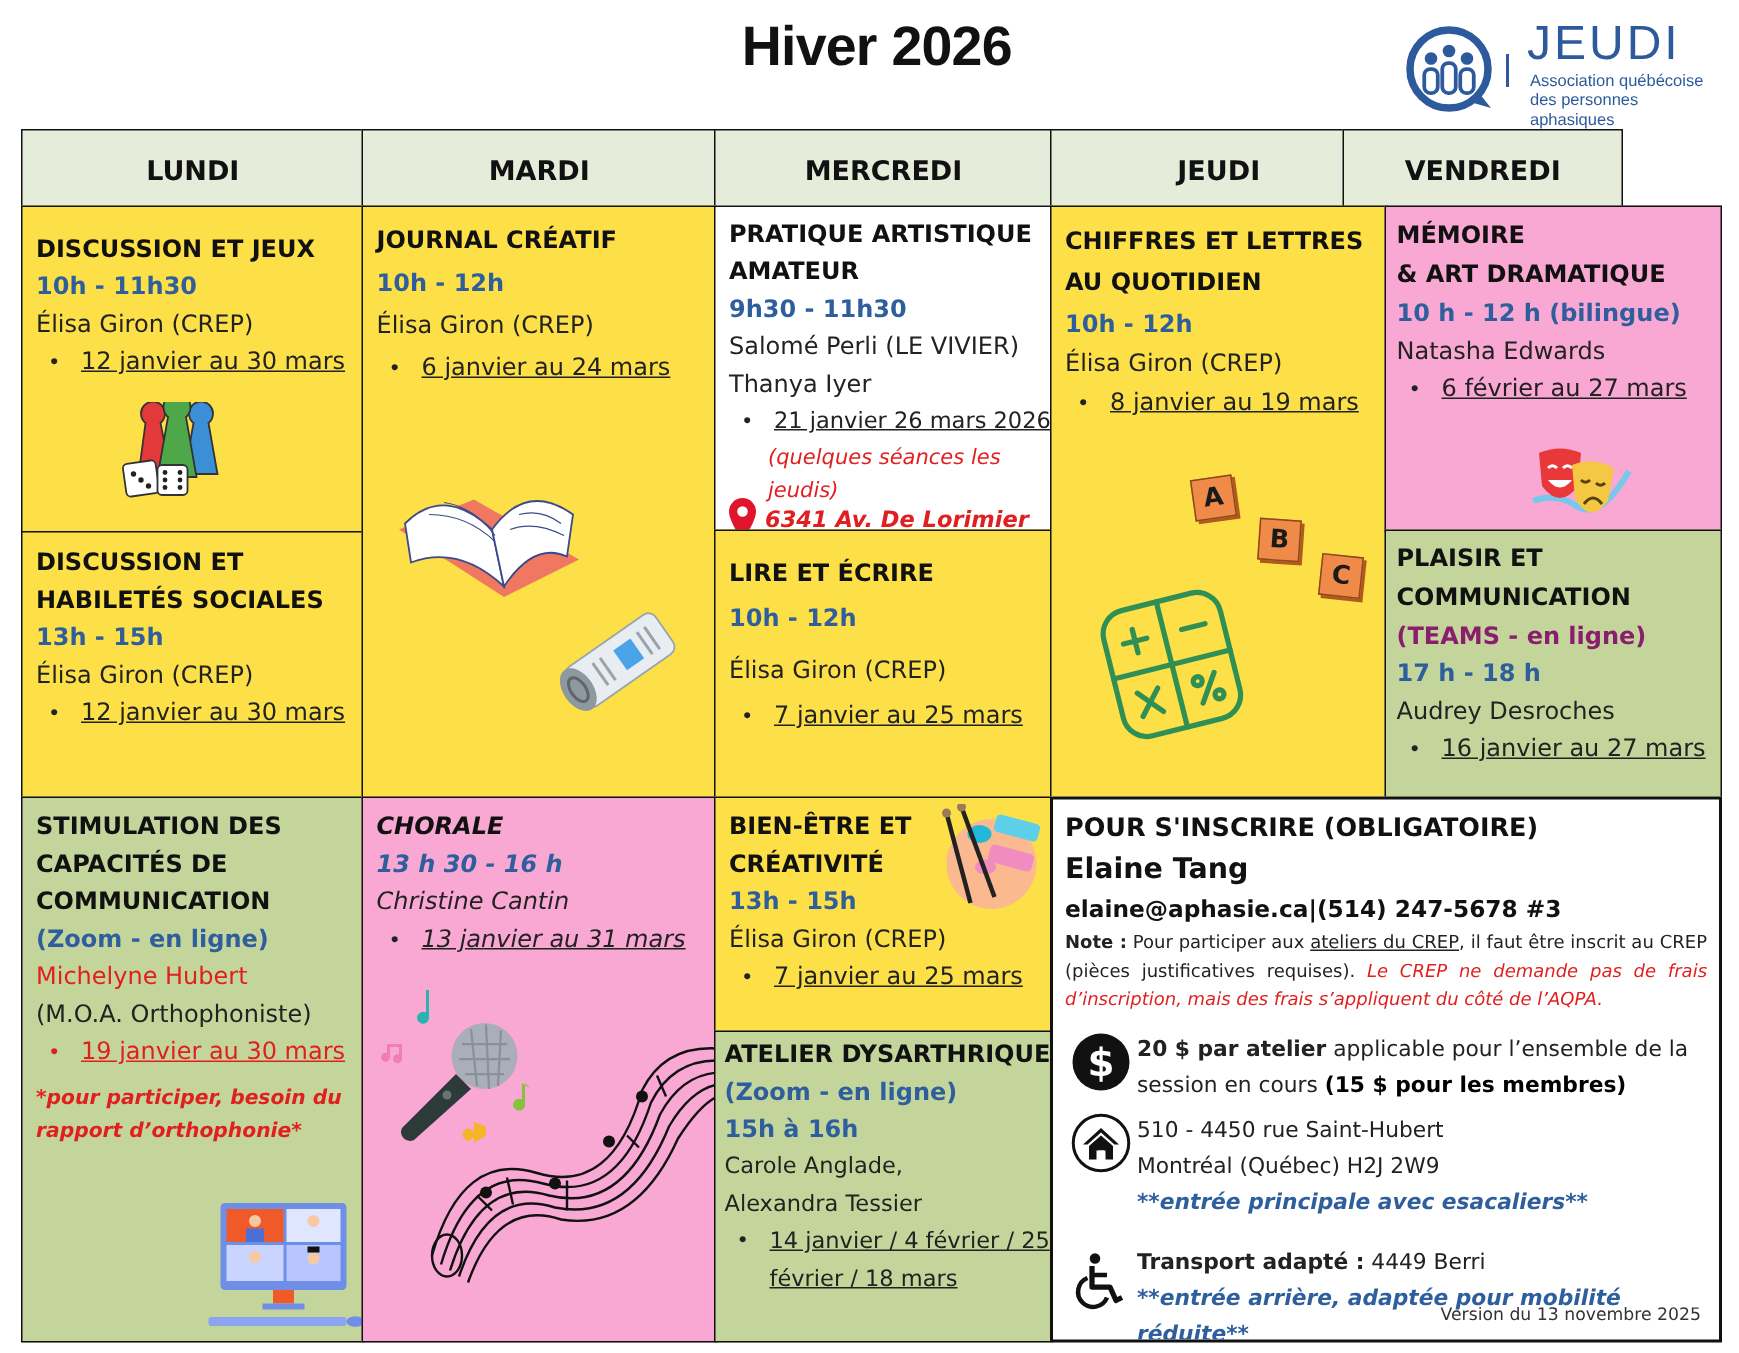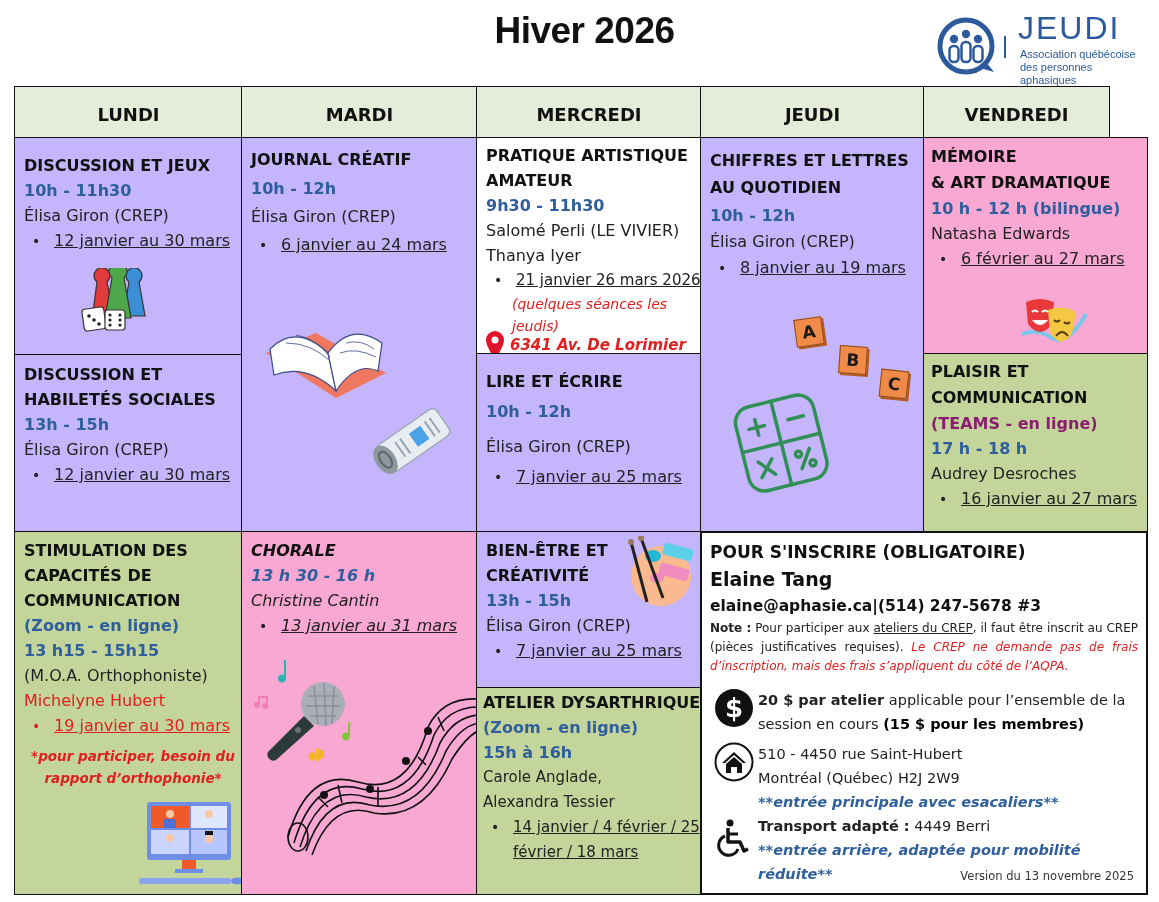--- a/index.html
+++ b/index.html
@@ -14,37 +14,37 @@
   }
   .logo { position: absolute; left: 936px; top: 14px; width: 210px; height: 62px; }
   .logo-mark { position: absolute; left: 0; top: 2px; width: 60px; height: 60px; }
   .logo-sep { position: absolute; left: 68px; top: 22px; width: 2px; height: 22px; background: #2c5a9c; }
   .logo-name { position: absolute; left: 82px; top: -4px; font-family: "Liberation Sans", sans-serif; font-size: 32px; font-weight: normal; color: #2c5a9c; letter-spacing: 2px; }
   .logo-sub { position: absolute; left: 84px; top: 34px; font-family: "Liberation Sans", sans-serif; font-size: 11px; line-height: 13px; color: #2c5a9c; }
 
   .cell { position: absolute; border: 1.5px solid #111; overflow: hidden; }
   .hdr { background: #e6ecda; display: flex; align-items: center; justify-content: center;
          font-weight: bold; font-size: 18px; color: #111; padding-top: 4px; }
-  .orange { background: #c4b5fd; }
+  .orange { background: #fde047; }
   .yellow { background: #f9a8d4; }
   .green { background: #c4d59b; }
   .white { background: #ffffff; }
 
   .c-title { font-weight: bold; font-size: 16px; line-height: 25px; color: #111; }
   .c-time { font-weight: bold; font-size: 16px; line-height: 25px; color: #2e5f9c; }
   .c-online { font-weight: bold; font-size: 16px; line-height: 25px; color: #2e5f9c; }
   .c-teams { font-weight: bold; font-size: 16px; line-height: 25px; color: #8a1e6e; }
   .c-who { font-size: 16px; line-height: 25px; color: #222; }
   .c-who.red { color: #e02020; }
   .c-date { font-size: 16px; line-height: 25px; color: #222; padding-left: 8px; }
   .c-date .bullet { display: inline-block; width: 22px; font-size: 14px; }
   .c-date .d { text-decoration: underline; }
   .c-date.red { color: #e02020; }
   .c-note { font-style: italic; font-size: 14px; line-height: 22px; color: #e02020; }
-  .c-note.bold { font-weight: bold; text-align: center; }
+  .c-note.bold { font-weight: bold; }
   .inner { padding: 8px 0 0 9px; }
 
   .info { padding: 6px 8px 0 8px; }
   .info-title { font-weight: bold; font-size: 17px; line-height: 27px; color: #111; }
   .info-name { font-weight: bold; font-size: 19px; line-height: 27px; color: #111; }
   .info-contact { font-weight: bold; font-size: 15.5px; line-height: 26px; color: #111; }
   .info-note { font-size: 12px; line-height: 19px; color: #222; text-align: justify; }
   .info-note .red { color: #e02020; font-style: italic; }
   .info-row { display: flex; align-items: flex-start; margin-top: 8px; }
   .info-row .ico { width: 48px; flex: 0 0 48px; display: flex; justify-content: center; }
@@ -77,21 +77,21 @@
   <div class="logo-sub">
     <div>Association québécoise</div>
     <div>des personnes aphasiques</div>
   </div>
 </div>
 
 <div class="cell hdr" style="left:14px;top:86px;width:229px;height:53px;">LUNDI</div>
 <div class="cell hdr" style="left:241px;top:86px;width:237px;height:53px;">MARDI</div>
 <div class="cell hdr" style="left:476px;top:86px;width:226px;height:53px;">MERCREDI</div>
 <div class="cell hdr" style="left:700px;top:86px;width:225px;height:53px;">JEUDI</div>
-<div class="cell hdr" style="left:923px;top:86px;width:187px;height:53px;">VENDREDI</div>
+<div class="cell hdr" style="left:895px;top:86px;width:187px;height:53px;">VENDREDI</div>
 
 <div class="cell orange" style="left:14px;top:137px;width:229px;height:219px;">
   <div class="inner" style="padding-top:15px;">
     <div class="c-title">DISCUSSION ET JEUX</div>
     <div class="c-time">10h - 11h30</div>
     <div class="c-who">Élisa Giron (CREP)</div>
     <div class="c-date"><span class="bullet">•</span><span class="d">12 janvier au 30 mars</span></div>
   </div>
   <div style="position:absolute;left:64px;top:130px;">
     <svg width="80" height="70" viewBox="0 0 80 70">
@@ -119,23 +119,22 @@
     <div class="c-time">13h - 15h</div>
     <div class="c-who">Élisa Giron (CREP)</div>
     <div class="c-date"><span class="bullet">•</span><span class="d">12 janvier au 30 mars</span></div>
   </div>
 </div>
 
 <div class="cell green" style="left:14px;top:531px;width:229px;height:364px;">
   <div class="inner" style="padding-top:6px;">
     <div class="c-title"><span>STIMULATION DES</span><br><span>CAPACITÉS DE</span><br><span>COMMUNICATION</span></div>
     <div class="c-online">(Zoom - en ligne)</div>
-    <div class="c-time">13 h15 - 15h15</div>
+    <div class="c-who red">Michelyne Hubert</div>
     <div class="c-who">(M.O.A. Orthophoniste)</div>
-    <div class="c-who red">Michelyne Hubert</div>
     <div class="c-date red"><span class="bullet">•</span><span class="d">19 janvier au 30 mars</span></div>
     <div class="c-note bold" style="margin-top:6px;font-size:13.5px;"><span>*pour participer, besoin du</span><br><span>rapport d’orthophonie*</span></div>
   </div>
   <div style="position:absolute;left:110px;top:268px;">
     <svg width="120" height="90" viewBox="0 0 120 90">
       <rect x="22" y="2" width="84" height="58" rx="3" fill="#6f8ee8"></rect>
       <rect x="26" y="6" width="38" height="22" fill="#f05a28"></rect>
       <rect x="66" y="6" width="36" height="22" fill="#dfe6ff"></rect>
       <rect x="26" y="30" width="38" height="24" fill="#c9d5ff"></rect>
       <rect x="66" y="30" width="36" height="24" fill="#b7c6ff"></rect>
@@ -372,21 +371,21 @@
             <rect x="18" y="25" width="4" height="6" fill="#fff"></rect>
           </svg>
       </div>
       <div class="txt">
         <div>510 - 4450 rue Saint-Hubert</div>
         <div>Montréal (Québec) H2J 2W9</div>
         <div class="blue-bi">**entrée principale avec esacaliers**</div>
       </div>
     </div>
 
-    <div class="info-row" style="margin-top:0;">
+    <div class="info-row" style="margin-top:16px;">
       <div class="ico" style="padding-top:4px;">
         <svg width="40" height="40" viewBox="0 0 40 40">
             <circle cx="16" cy="5" r="3.5" fill="#111"></circle>
             <path d="M14 10 V24 H26 L30 33 L34 31" fill="none" stroke="#111" stroke-width="3.5" stroke-linejoin="round"></path>
             <path d="M14 16 H24" stroke="#111" stroke-width="3"></path>
             <path d="M11 18 A10 10 0 1 0 24 31" fill="none" stroke="#111" stroke-width="3"></path>
           </svg>
       </div>
       <div class="txt">
         <div><b>Transport adapté :</b><span> 4449 Berri</span></div>

